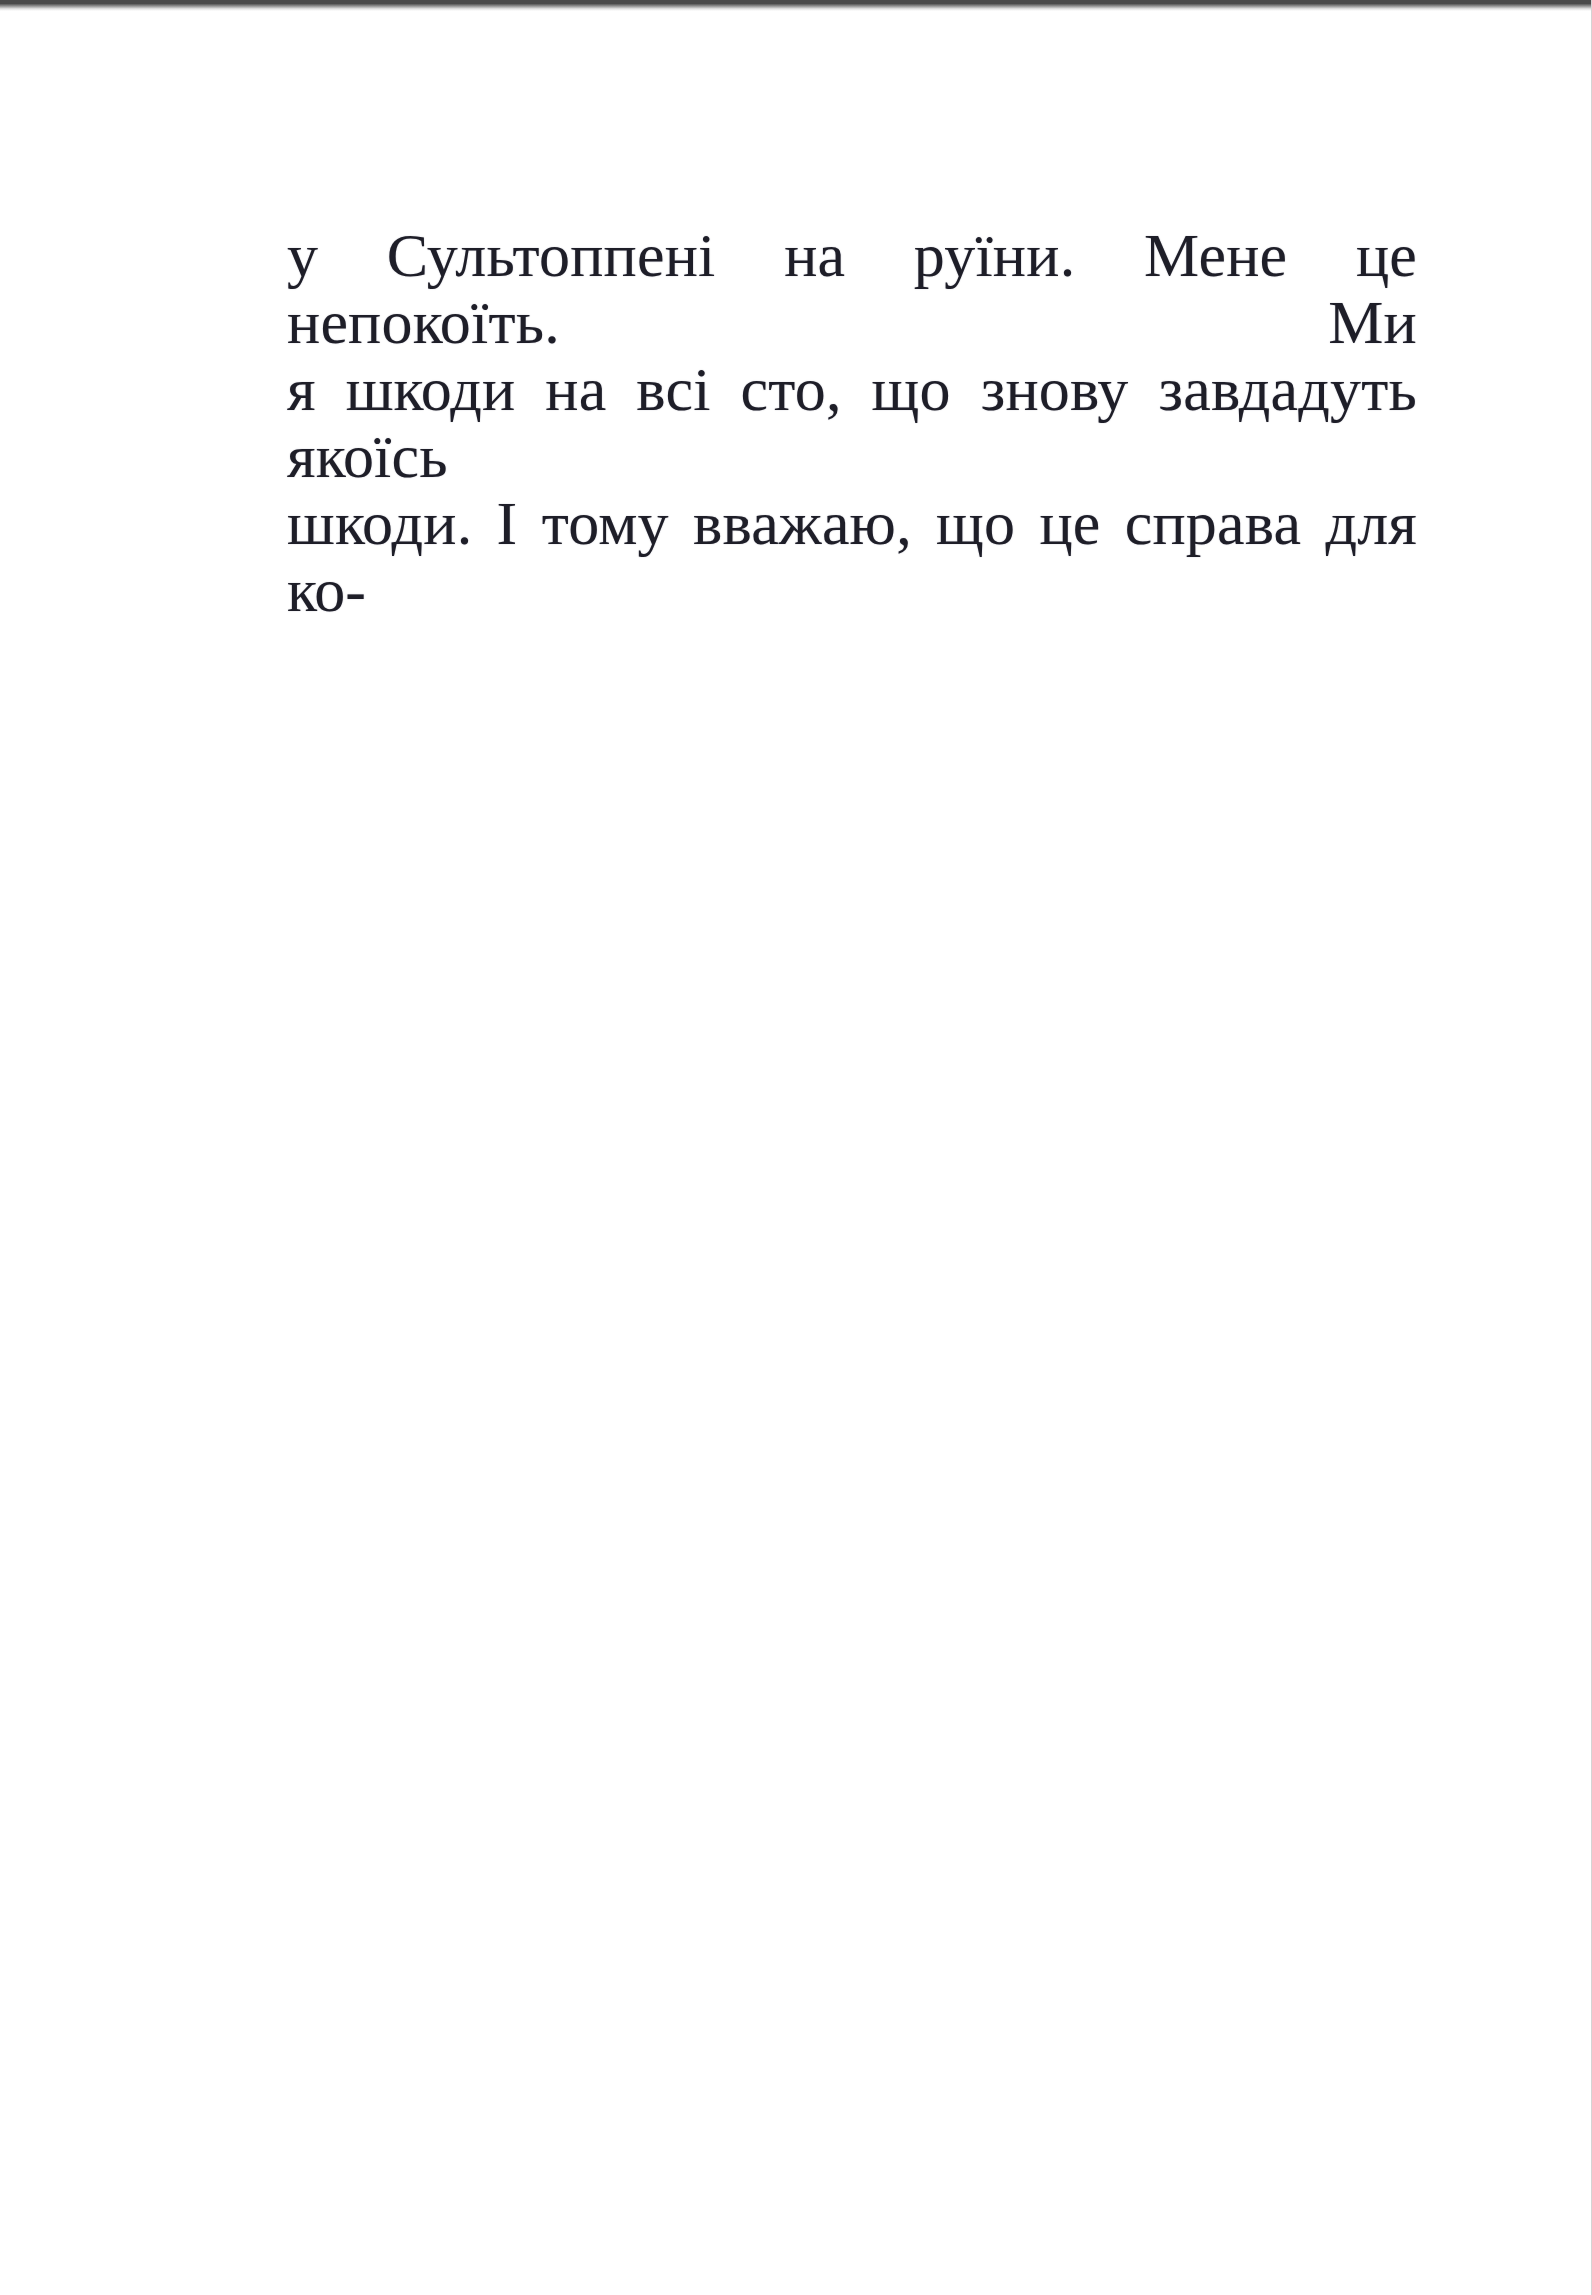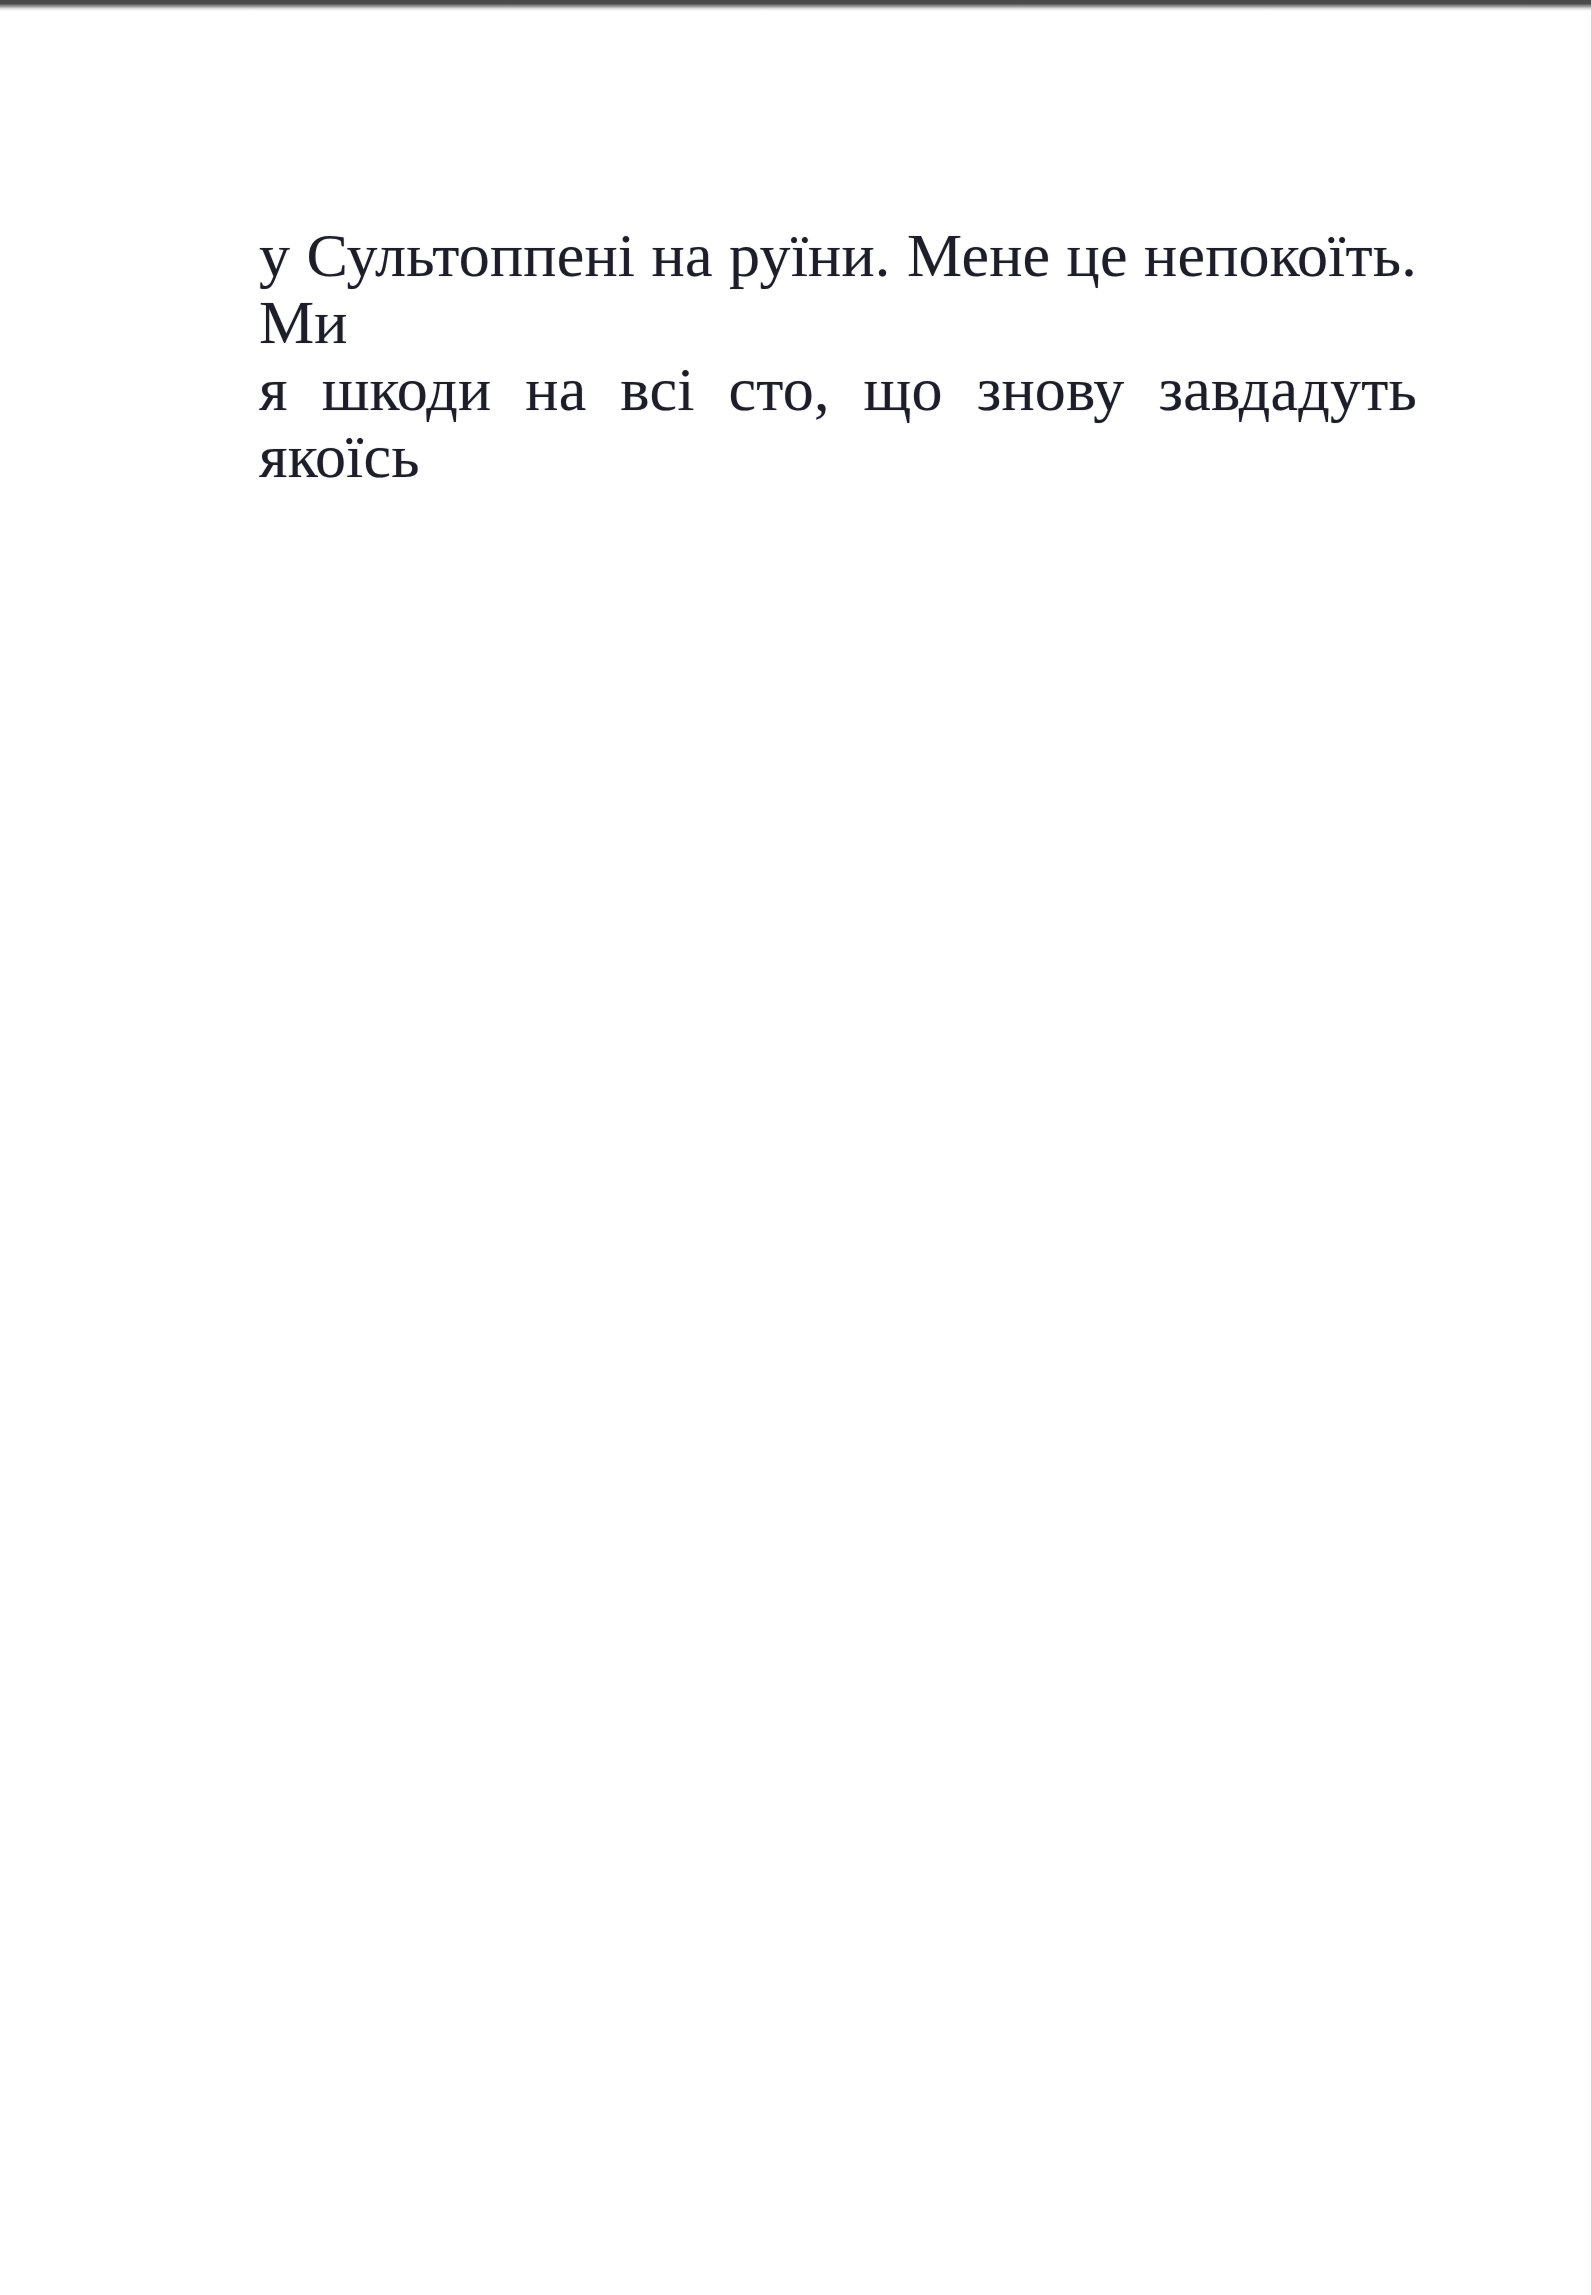--- a/index.html
+++ b/index.html
@@ -59,34 +59,36 @@
   }
 
   .text-line {
     white-space: normal;
   }
 
   .text-line.justified {
     text-align: justify;
     text-align-last: justify;
     text-justify: inter-word;
+    margin-left: 28px;
   }
 
   .text-line.last {
     text-align: left;
   }
 </style>
 </head>
 <body>
 
 <div class="page">
 
   <div class="top-edge"></div>
 
   <div class="right-edge"></div>
 
   <div class="text-block">
     <div class="text-line justified">у Сультоппені на руїни. Мене це непокоїть. Ми</div>
     <div class="text-line justified">я шкоди на всі сто, що знову завдадуть якоїсь</div>
+    <div class="text-line justified">шкоди. І тому вважаю, що це справа для ко-</div>
   </div>
 
 </div>
 
 
 </body></html>

